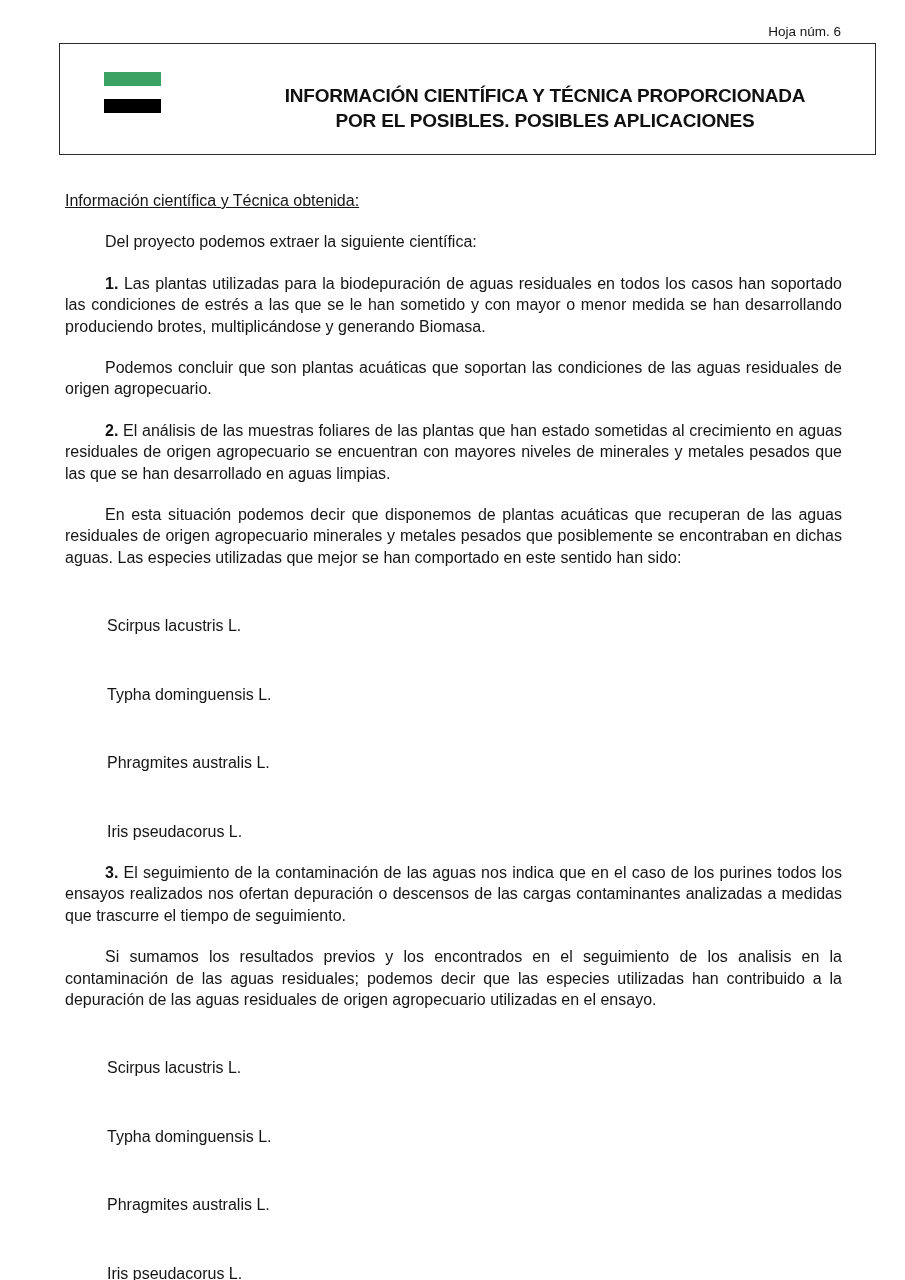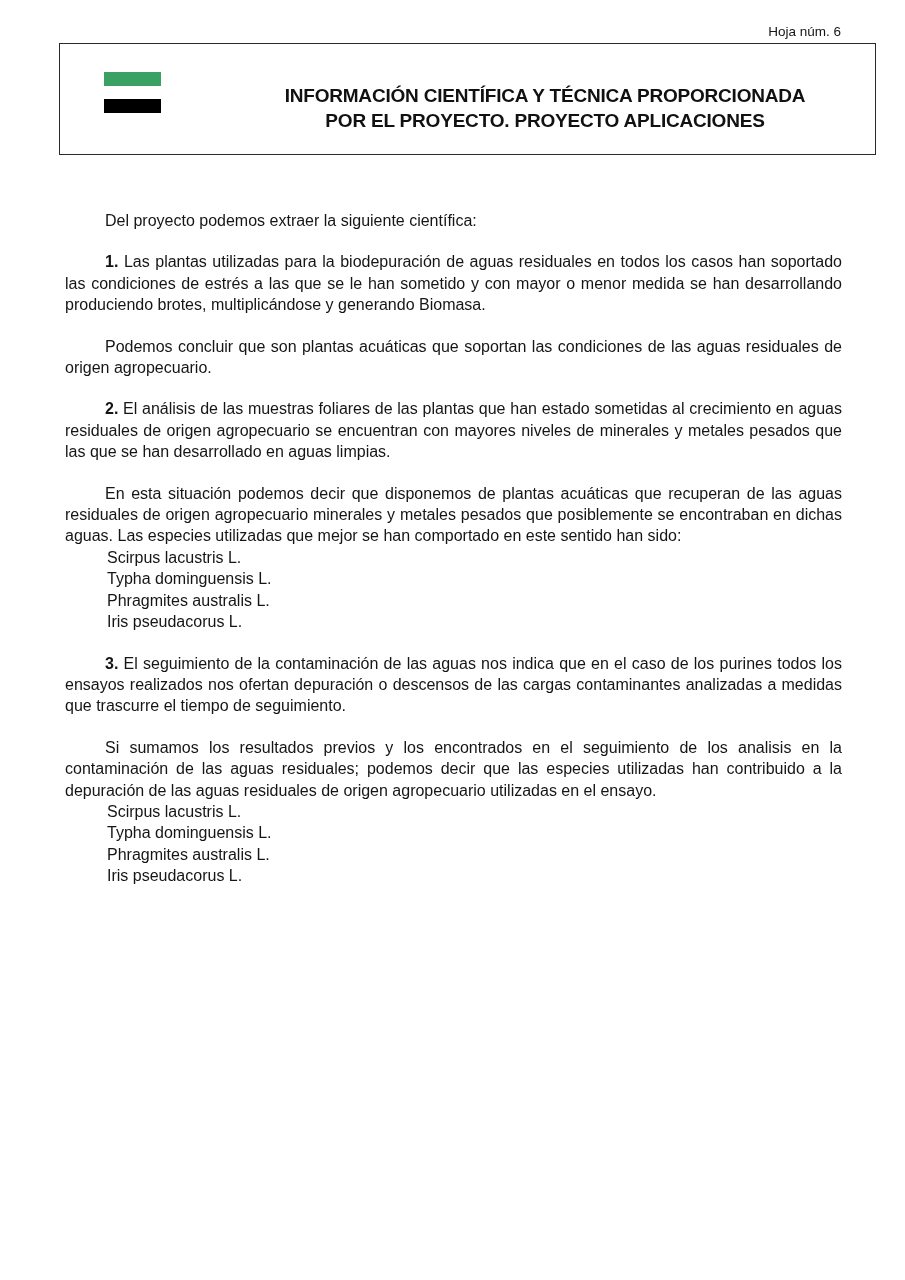--- a/index.html
+++ b/index.html
@@ -74,42 +74,43 @@
   }
   .para {
     margin: 20px 0 0 0;
     text-indent: 40px;
     text-align: justify;
   }
   .pnum { font-weight: bold; }
   .species-list {
     margin: 0 0 0 42px;
   }
-  .species-item { white-space: nowrap; }
+  .species-item { white-space: nowrap; margin-top: 47px; }
 </style>
 </head>
 <body>
 
 <div class="page">
 
   <div class="sheet-number">Hoja núm. 6</div>
 
   <div class="header-box">
     <div class="logo">
       <div class="logo-bar logo-green" style="background: rgb(58, 161, 99);"></div>
       <div class="logo-bar logo-black" style="background: rgb(0, 0, 0);"></div>
     </div>
     <div class="title-wrap">
       <div class="title-line">INFORMACIÓN CIENTÍFICA Y TÉCNICA PROPORCIONADA</div>
-      <div class="title-line">POR EL PROYECTO. PROYECTO APLICACIONES</div>
+      <div class="title-line">POR EL POSIBLES. POSIBLES APLICACIONES</div>
     </div>
   </div>
 
   <div class="body-text">
 
+    <div class="section-heading">Información científica y Técnica obtenida:</div>
 
     <p class="para"><span>Del proyecto podemos extraer la siguiente científica:</span></p>
 
     <p class="para"><b class="pnum">1.</b> <span>Las plantas utilizadas para la biodepuración de aguas residuales en todos los casos han soportado las condiciones de estrés a las que se le han sometido y con mayor o menor medida se han desarrollando produciendo brotes, multiplicándose y generando Biomasa.</span></p>
 
     <p class="para"><span>Podemos concluir que son plantas acuáticas que soportan las condiciones de las aguas residuales de origen agropecuario.</span></p>
 
 
     <p class="para"><b class="pnum">2.</b> <span>El análisis de las muestras foliares de las plantas que han estado sometidas al crecimiento en aguas residuales de origen agropecuario se encuentran con mayores niveles de minerales y metales pesados que las que se han desarrollado en aguas limpias.</span></p>
 

